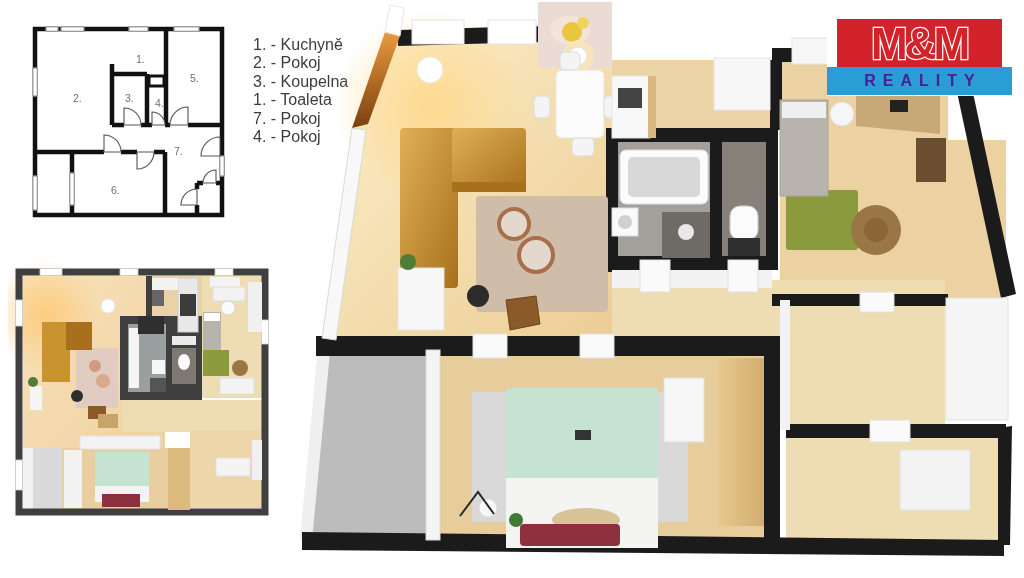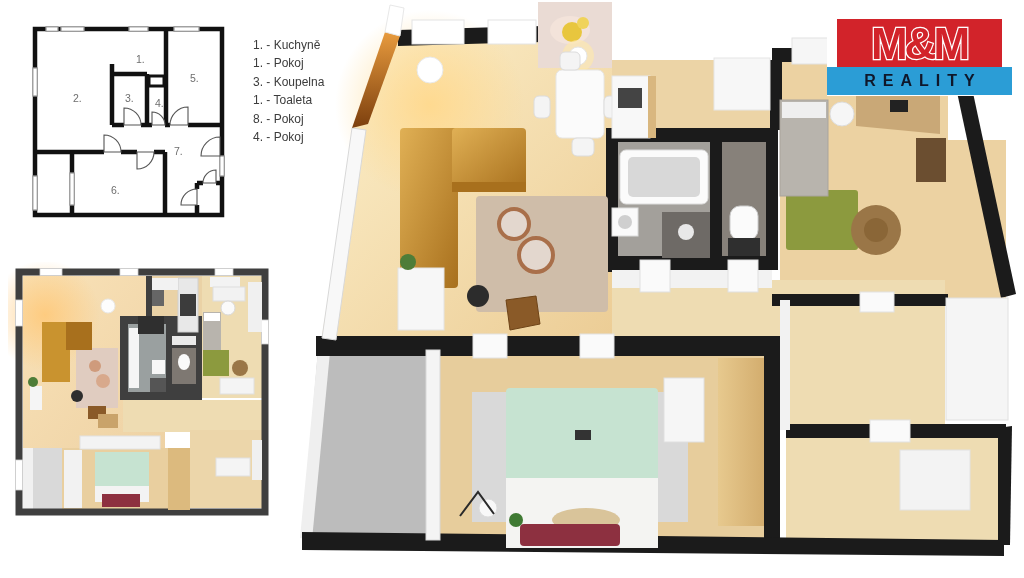--- a/index.html
+++ b/index.html
@@ -1,28 +1,28 @@
 <!DOCTYPE html>
 <html style="--wall_dark: #1b1b1b; --wall_small: #3f3f3f; --wall_face: #f2f2f2; --wood: #e9cf9f; --wood_light: #eedcb2; --wood_warm: #f6e2ae; --wood_band: #dcba7e; --floor_gray: #bcbcbc; --tile_gray: #a3a09b; --tile_dark: #87817a; --sofa_gold: #c9932f; --sofa_gold_dark: #a8701d; --bed_mint: #c6e3d1; --rug_olive: #8c9a3e; --rug_beige: #cfbda9; --rug_gray: #d9d9d9; --maroon: #8d3040; --pouf_brown: #9a7647; --bed_gray: #b8b4ad; --desk_wood: #c9a877; --logo_red: #d2232a; --logo_blue: #2b9dd6; --plan_line: #111111; --plan_text: #6e6e6e; --legend_text: #3c3c3c;"><head>
 <meta charset="utf-8">
 <style>
   html,body{margin:0;padding:0;background:#fff;}
   body{width:1024px;height:578px;position:relative;overflow:hidden;
        font-family:"Liberation Sans", sans-serif;}
   .abs{position:absolute;}
   
-  #legend{left:253px;top:36px;color:var(--legend_text);font-size:12px;line-height:18.4px;}
+  #legend{left:253px;top:36px;color:var(--legend_text);font-size:16px;line-height:18.4px;}
   #legend div{white-space:pre;}
   
   #logo{left:827px;top:9px;width:185px;height:87px;background:#fff;z-index:5;}
   #logo .mm-box{position:absolute;left:10px;top:10px;right:10px;height:64px;background:var(--logo_red);}
   #logo .mm-box svg{position:absolute;left:0;top:0;}
   #logo .bar{position:absolute;left:0;top:58px;width:185px;height:28px;background:var(--logo_blue);
              display:flex;align-items:center;justify-content:center;}
-  #logo .bar span{color:#0f172a;font-weight:bold;font-size:16px;letter-spacing:7px;padding-left:7px;}
+  #logo .bar span{color:#4c1d95;font-weight:bold;font-size:16px;letter-spacing:7px;padding-left:7px;}
   svg text{font-family:"Liberation Sans", sans-serif;}
 </style>
 </head>
 <body>
 
 <svg class="abs" style="left:17px;top:13px;" width="216" height="206" viewBox="0 0 216 206">
   <g stroke="var(--plan_line)" stroke-width="4.5" fill="none">
     <rect x="18" y="16" width="187" height="186"></rect>
     <path d="M95,51 V112"></path>
     <path d="M95,61 H130"></path>
@@ -61,24 +61,24 @@
     <text x="108" y="89">3.</text>
     <text x="138" y="94">4.</text>
     <text x="173" y="69">5.</text>
     <text x="94" y="181">6.</text>
     <text x="157" y="142">7.</text>
   </g>
 </svg>
 
 <div id="legend" class="abs">
   <div>1. - Kuchyně</div>
-  <div>1. - Pokoj</div>
+  <div>2. - Pokoj</div>
   <div>3. - Koupelna</div>
   <div>1. - Toaleta</div>
-  <div>8. - Pokoj</div>
+  <div>7. - Pokoj</div>
   <div>4. - Pokoj</div>
 </div>
 
 <svg class="abs" style="left:290px;top:0;" width="734" height="578" viewBox="290 0 734 578">
   <defs>
     <linearGradient id="wwarm" x1="0" y1="0" x2="1" y2="1">
       <stop offset="0" stop-color="#fdf0cb"></stop>
         <stop offset="1" stop-color="#eccd96"></stop>
     </linearGradient>
     <radialGradient id="glowr">

